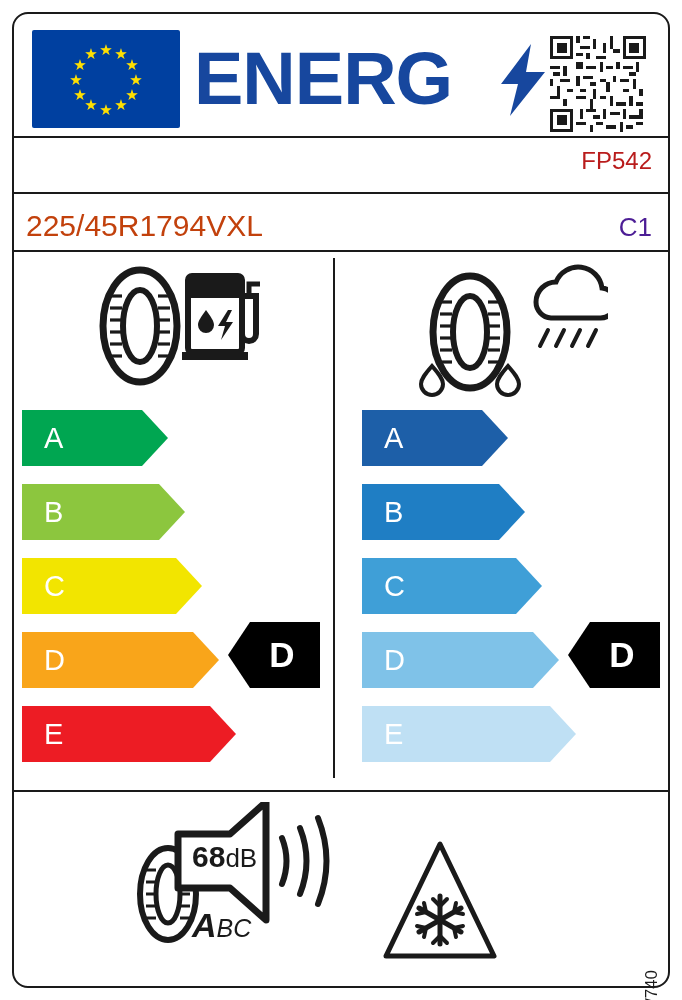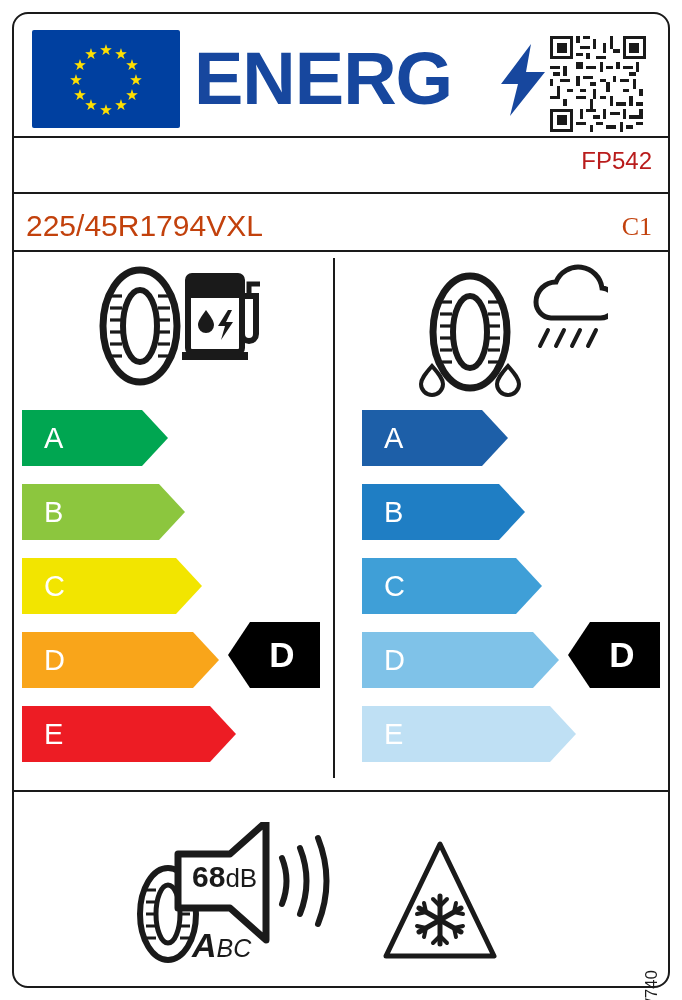--- a/index.html
+++ b/index.html
@@ -121,22 +121,21 @@
     left: 26px;
     top: 209px;
     font-size: 30px;
     color: #c2410c;
   }
   .classcode {
     position: absolute;
     right: 30px;
     top: 212px;
     font-size: 26px;
-    color: #c2410c;
-    font-family: Liberation Serif, serif;
+    color: #4c1d95;
   }
 
   
   .pic-fuel {
     position: absolute;
     left: 88px;
     top: 262px;
     width: 180px;
     height: 128px;
   }
@@ -185,21 +184,21 @@
     box-sizing: border-box;
     color: #ffffff;
     font-size: 35px;
     font-weight: bold;
   }
 
   
   .noise-block {
     position: absolute;
     left: 130px;
-    top: 822px;
+    top: 802px;
     width: 230px;
     height: 150px;
   }
   .noise-db {
     position: absolute;
     left: 62px;
     top: 38px;
     font-size: 30px;
     font-weight: bold;
     color: #1a1a1a;

